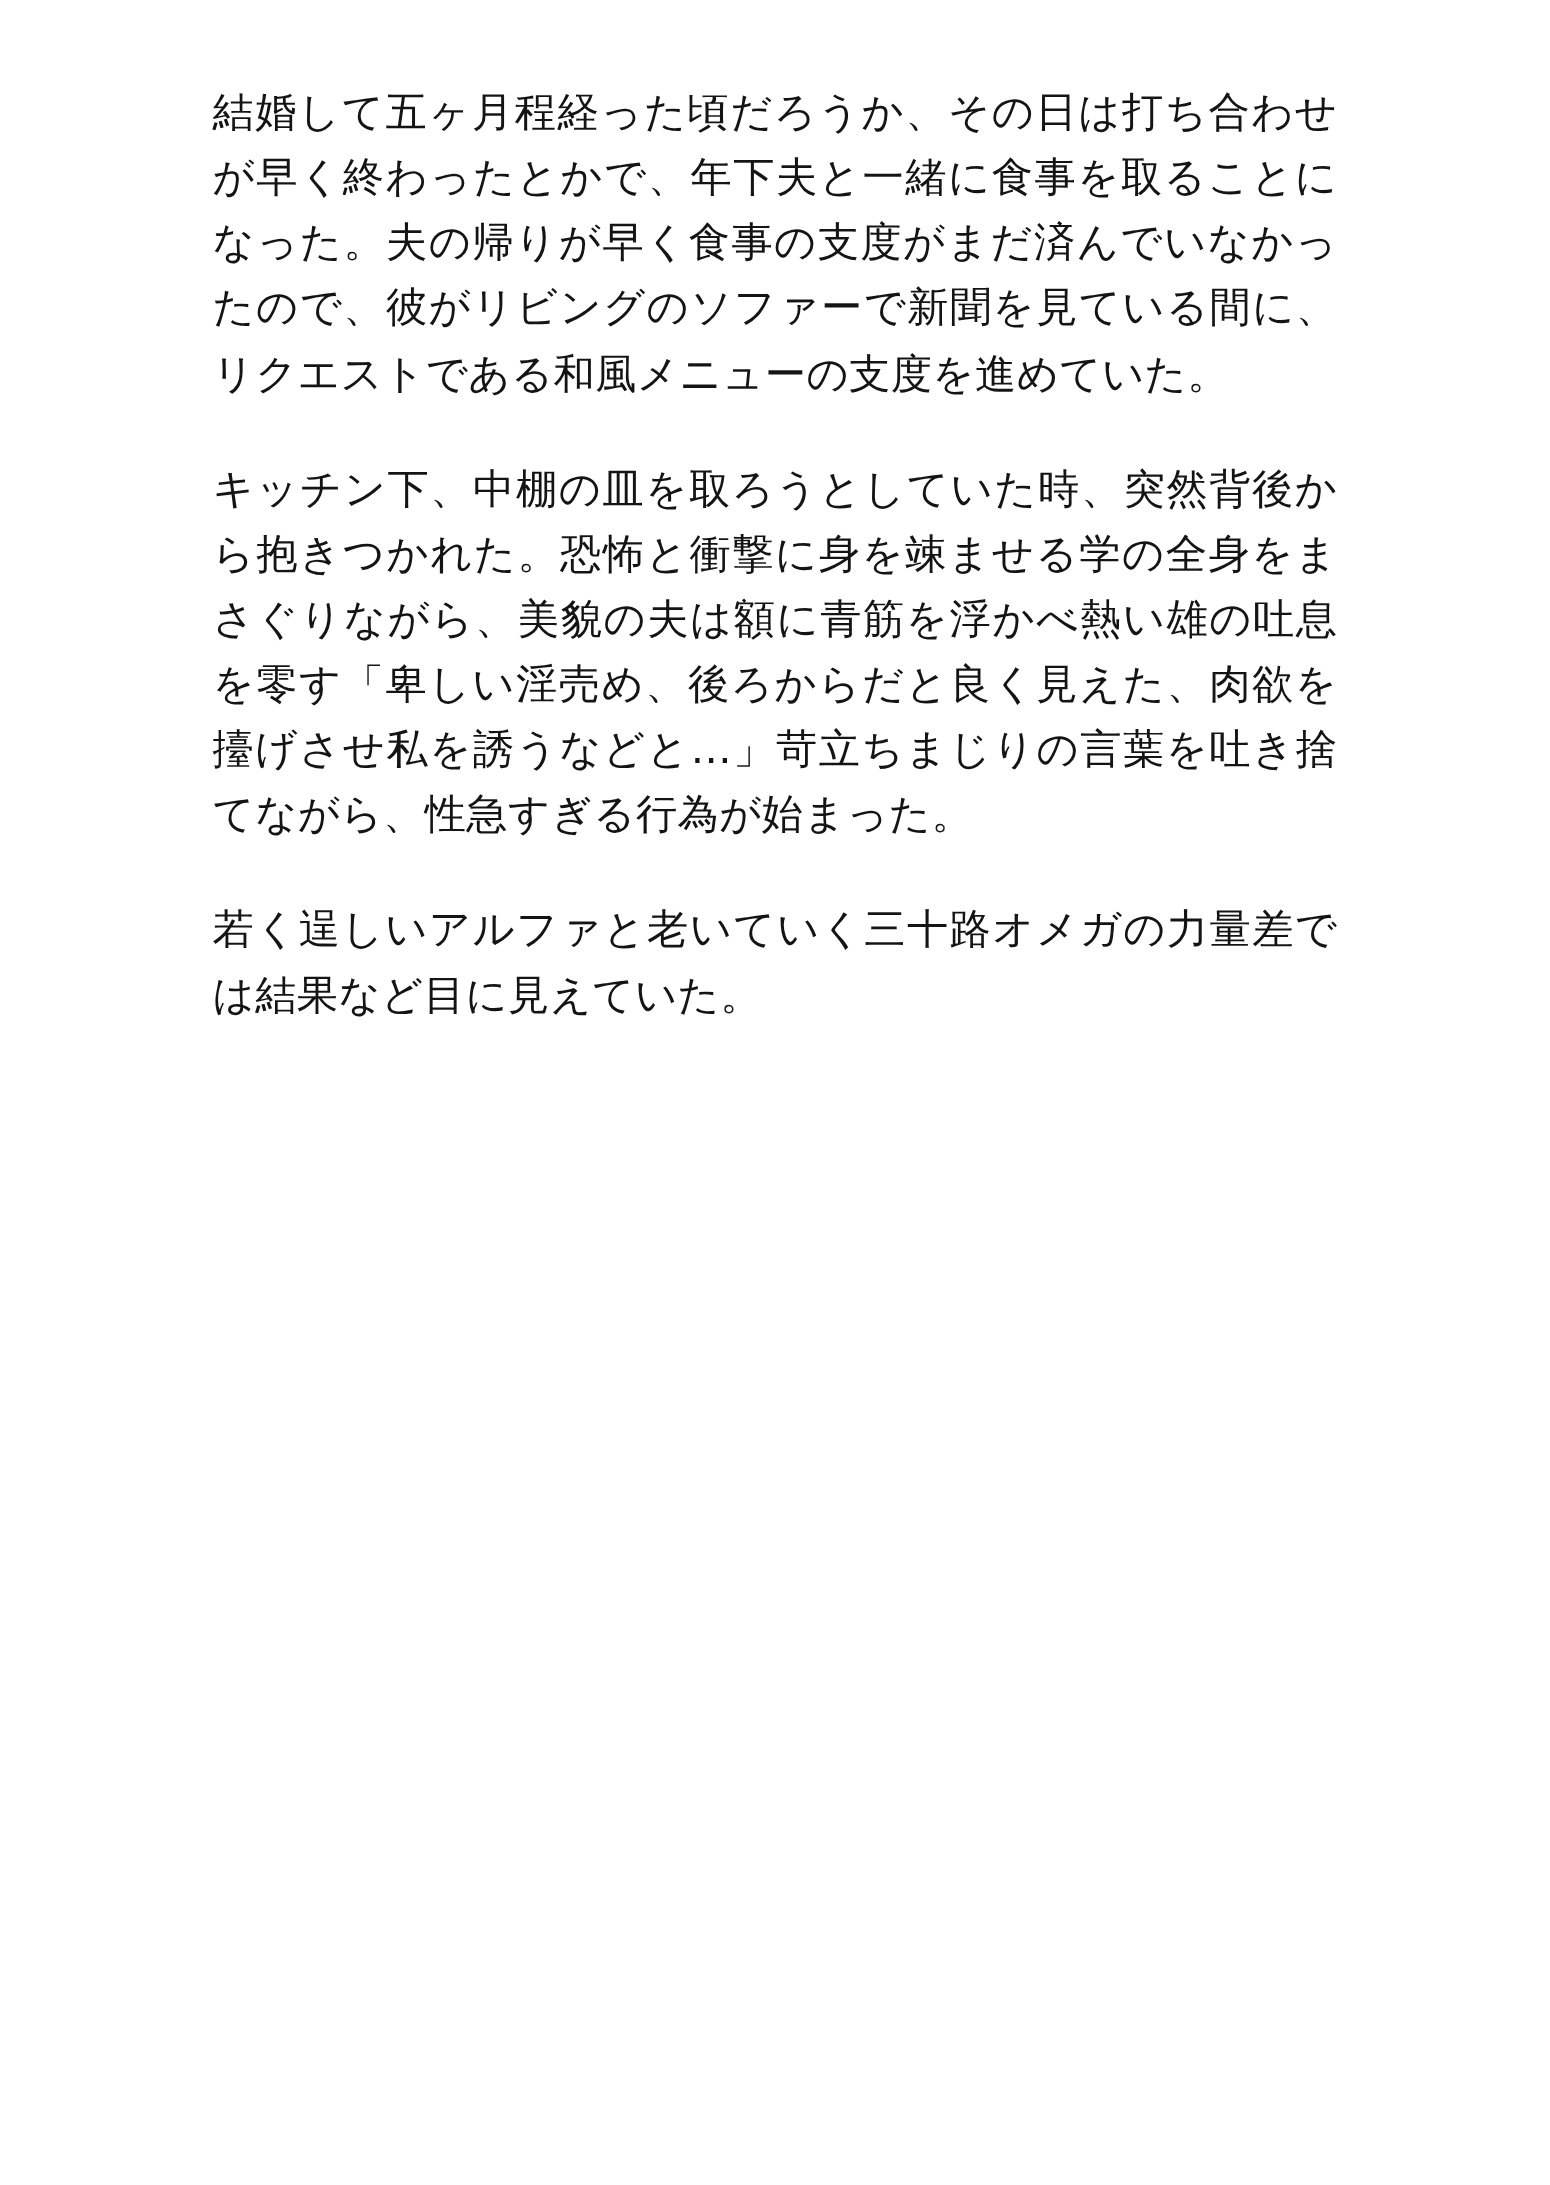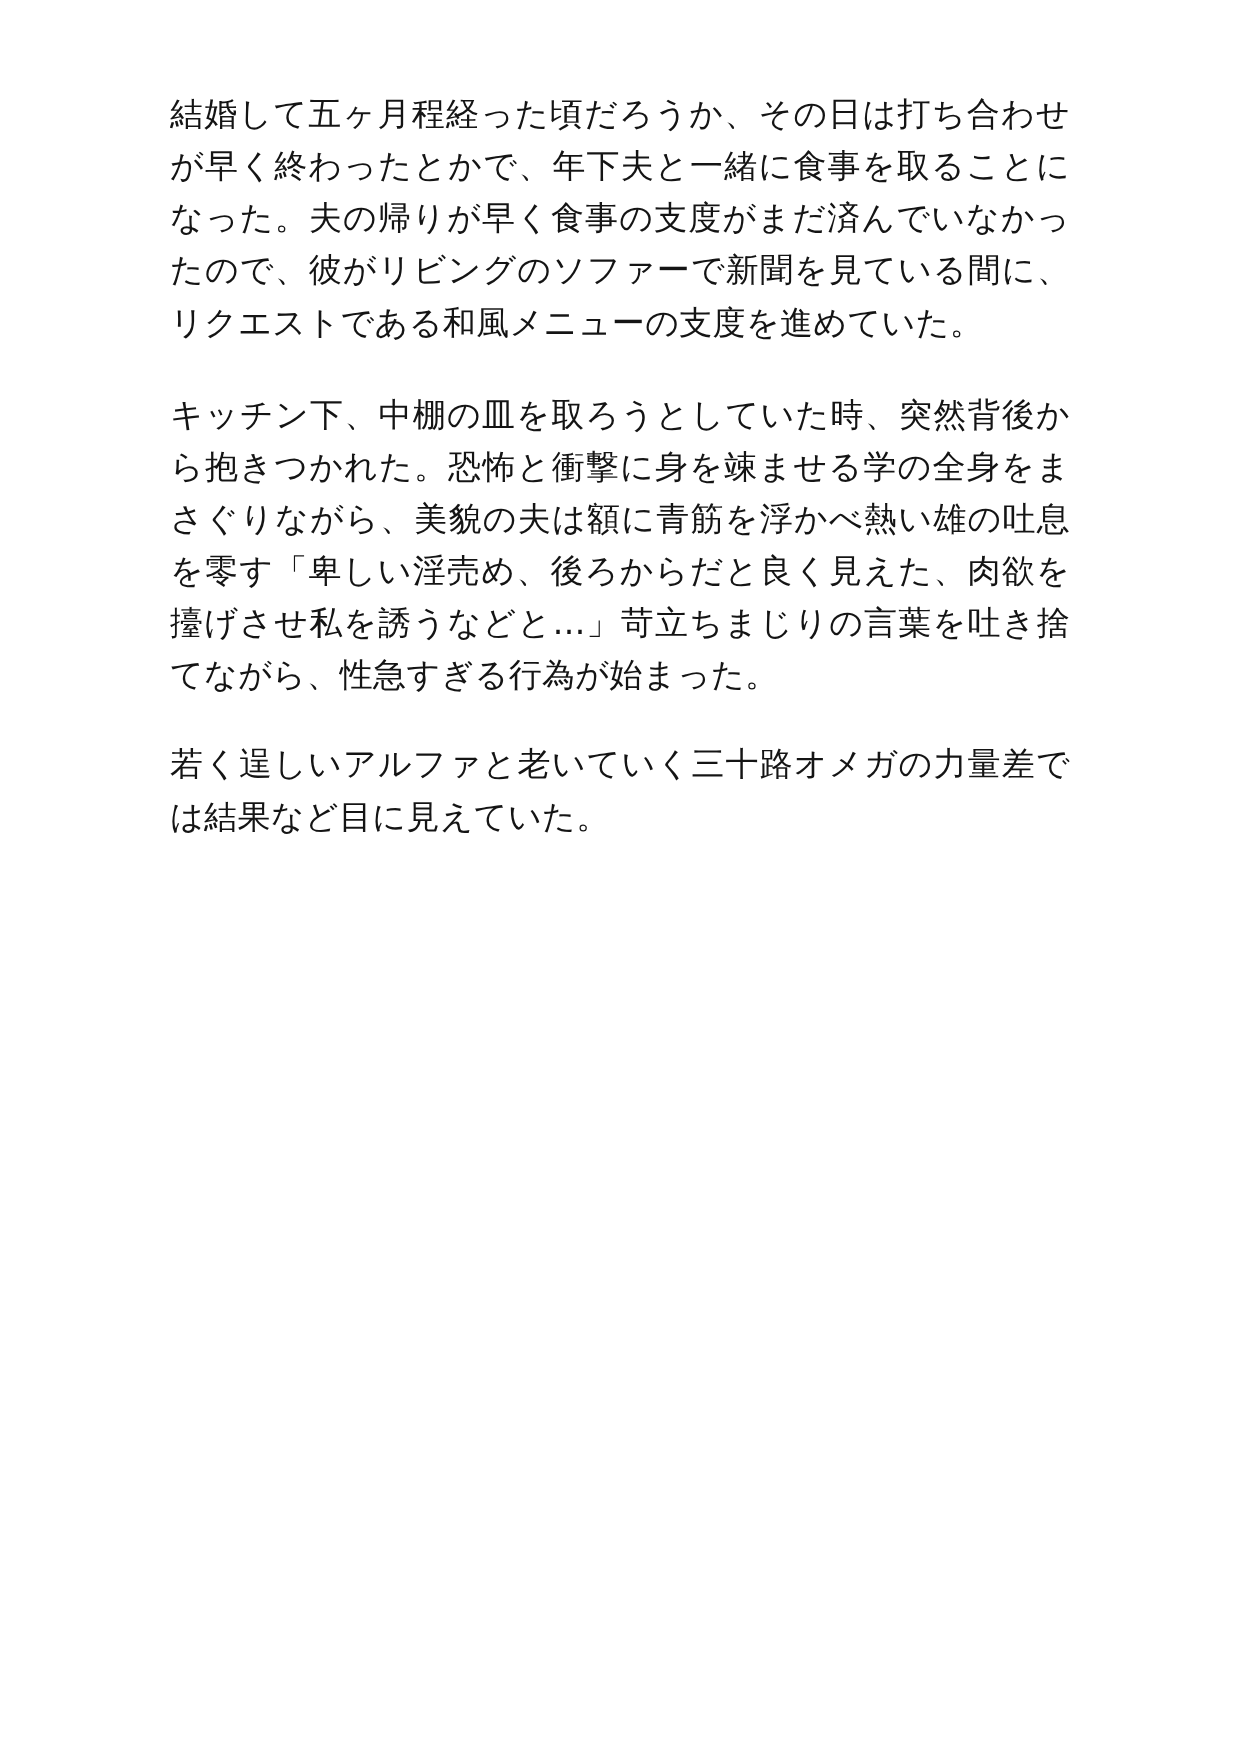--- a/index.html
+++ b/index.html
@@ -11,37 +11,36 @@
     width: 1240px;
     height: 1748px;
     font-family: "DejaVu Sans", "Liberation Sans", sans-serif;
     color: #1a1a1a;
     -webkit-font-smoothing: antialiased;
   }
   .page {
     box-sizing: border-box;
     width: 1240px;
     height: 1748px;
-    padding: 88px 170px 0 170px;
+    padding: 64px 170px 0 170px;
     background: #ffffff;
   }
   .body-text {
     font-size: 33px;
     line-height: 1.58;
     letter-spacing: 0.01em;
     color: #141414;
     text-align: justify;
     text-justify: inter-character;
   }
   .para {
     margin: 0 0 40px 0;
   }
   .para:last-child {
     margin-bottom: 0;
-    font-family: Liberation Mono, monospace;
   }
 </style>
 </head>
 <body>
 
 <div class="page">
   <div class="body-text">
     <p class="para">結婚して五ヶ月程経った頃だろうか、その日は打ち合わせが早く終わったとかで、年下夫と一緒に食事を取ることになった。夫の帰りが早く食事の支度がまだ済んでいなかったので、彼がリビングのソファーで新聞を見ている間に、リクエストである和風メニューの支度を進めていた。</p>
     <p class="para">キッチン下、中棚の皿を取ろうとしていた時、突然背後から抱きつかれた。恐怖と衝撃に身を竦ませる学の全身をまさぐりながら、美貌の夫は額に青筋を浮かべ熱い雄の吐息を零す「卑しい淫売め、後ろからだと良く見えた、肉欲を擡げさせ私を誘うなどと…」苛立ちまじりの言葉を吐き捨てながら、性急すぎる行為が始まった。</p>
     <p class="para">若く逞しいアルファと老いていく三十路オメガの力量差では結果など目に見えていた。</p>

